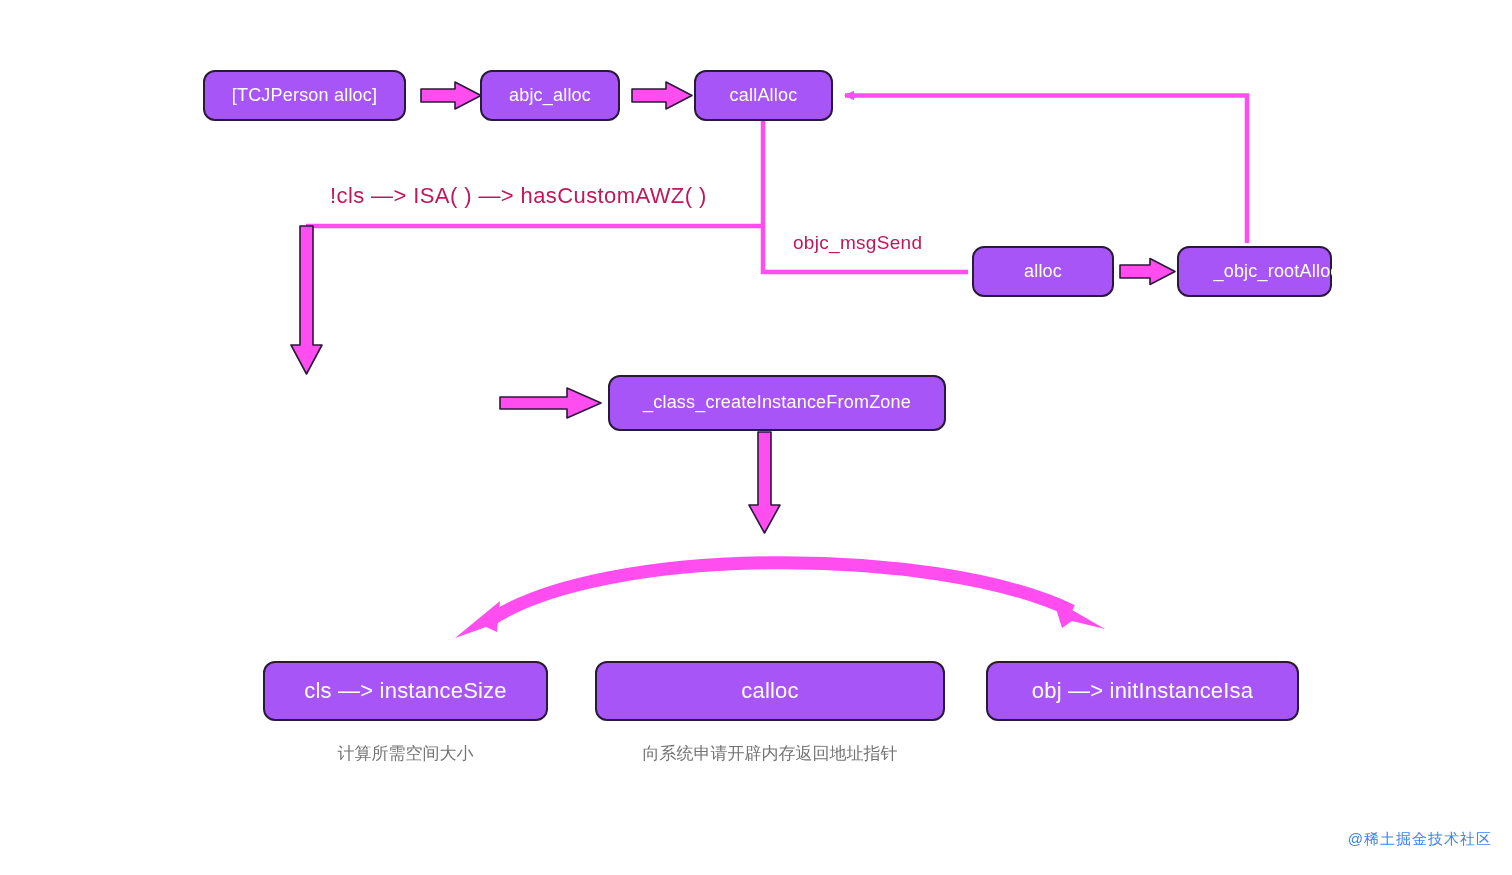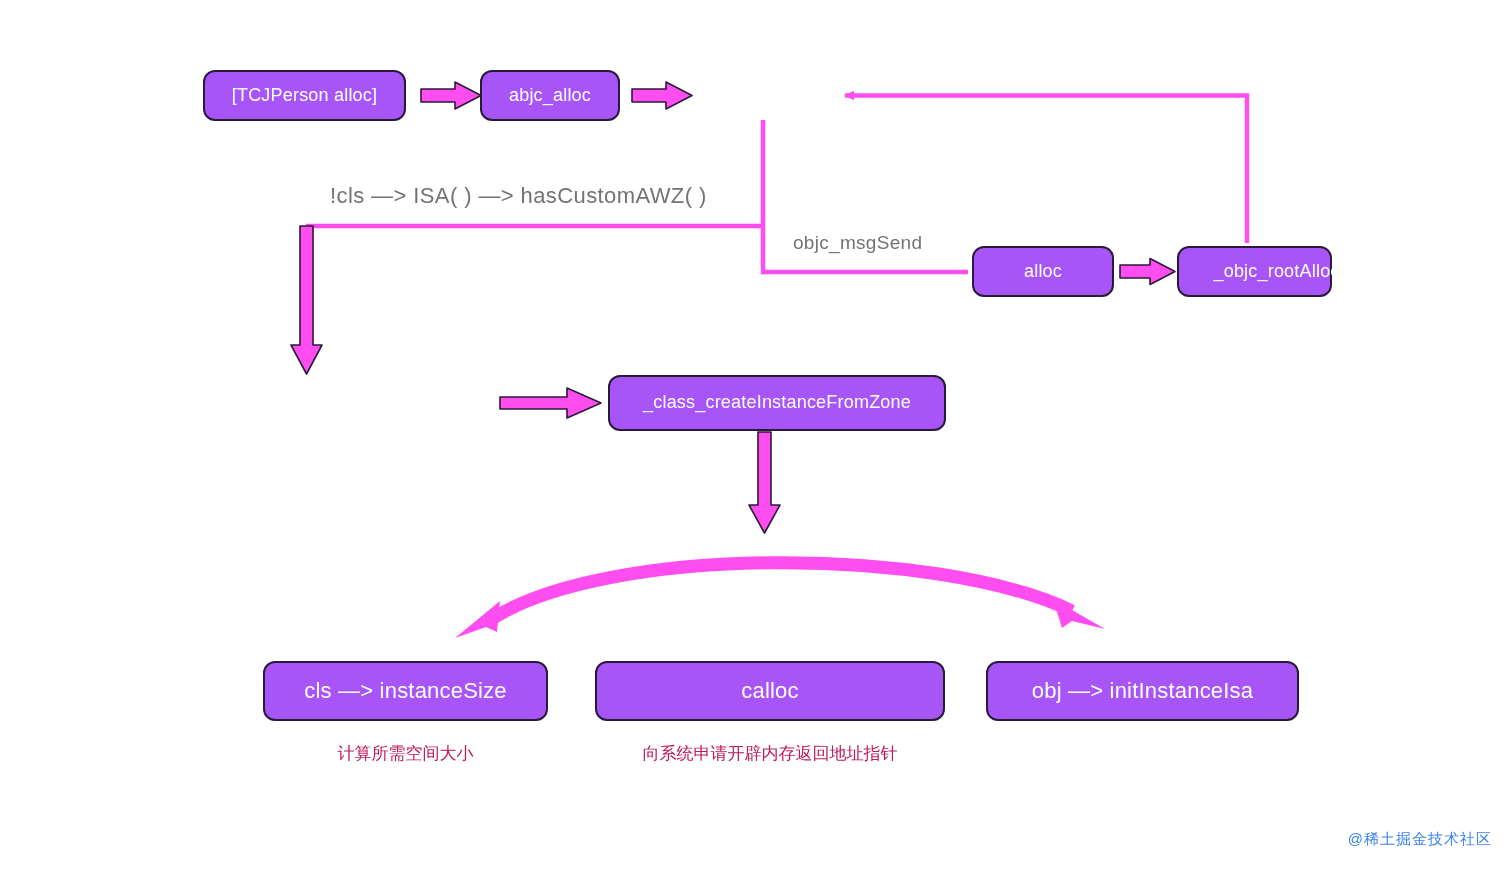--- a/index.html
+++ b/index.html
@@ -30,28 +30,28 @@
     text-align: center;
     line-height: 1.1;
     letter-spacing: 0.2px;
     white-space: nowrap;
   }
   .node-md { font-size: 18px; }
   .node-lg { font-size: 22px; }
 
   .caption {
     position: absolute;
-    color: #be185d;
+    color: #737373;
     font-size: 17px;
     text-align: center;
     white-space: nowrap;
   }
   .edge-label {
     position: absolute;
-    color: #737373;
+    color: #be185d;
     white-space: nowrap;
     text-align: center;
   }
   #lbl-cls { font-size: 22px; letter-spacing: 0.4px; }
   #lbl-msgsend { font-size: 19px; letter-spacing: 0.3px; }
 
   .watermark {
     position: absolute;
     right: 20px;
     bottom: 26px;
@@ -125,20 +125,23 @@
   </svg>
 
   <div class="node node-md" style="left:203px; top:70px; width:203px; height:51px;">
     <span>[TCJPerson alloc]</span>
   </div>
 
   <div class="node node-md" style="left:480px; top:70px; width:140px; height:51px;">
     <span>abjc_alloc</span>
   </div>
 
+  <div class="node node-md" style="left:694px; top:70px; width:139px; height:51px;">
+    <span>callAlloc</span>
+  </div>
 
   <div class="node node-md" style="left:972px; top:246px; width:142px; height:51px;">
     <span>alloc</span>
   </div>
 
   <div class="node node-md" style="left:1177px; top:246px; width:155px; height:51px;padding-left:44px;">
     <span>_objc_rootAlloc</span>
   </div>
 
 

